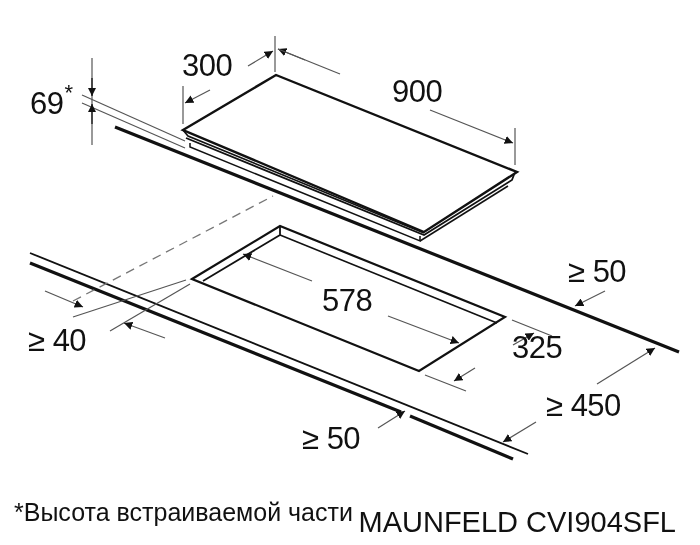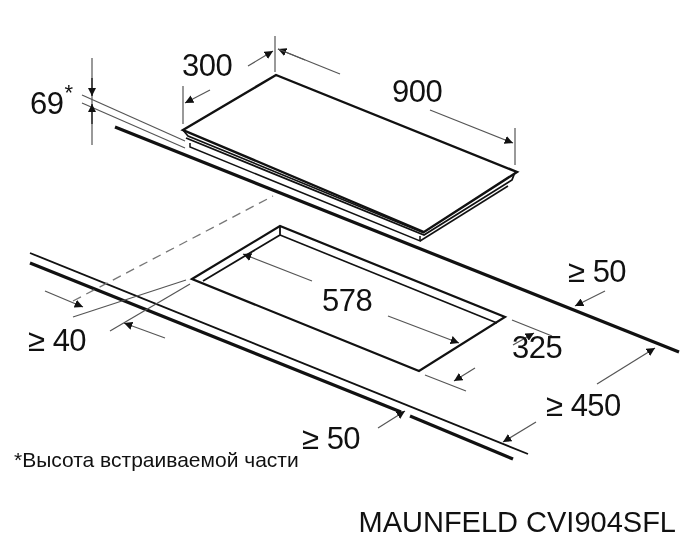--- a/index.html
+++ b/index.html
@@ -1,20 +1,20 @@
 <!DOCTYPE html>
 <html><head>
   <meta charset="utf-8">
   <style>
     html, body { margin: 0; padding: 0; background: #ffffff; }
     body { width: 700px; height: 545px; position: relative; overflow: hidden; font-family: "Liberation Sans", sans-serif; }
     svg { position: absolute; left: 0; top: 0; }
     .lbl { position: absolute; color: #111; font-family: "Liberation Sans", sans-serif; white-space: nowrap; line-height: 1; }
     .dim { font-size: 31px; letter-spacing: -0.5px; }
-    .footnote { font-size: 21px; left: 14px; top: 449px; }
+    .footnote { font-size: 25px; left: 14px; top: 500px; }
     .model { font-size: 29px; right: 24px; top: 508px; }
     .sup { font-size: 22px; position: relative; top: -14px; margin-left: 1px; }
   </style>
 </head>
 <body>
 
 <svg width="700" height="545" viewBox="0 0 700 545" xmlns="http://www.w3.org/2000/svg">
   <defs>
     <marker id="ah" viewBox="0 0 10 10" refX="10" refY="5" markerWidth="7" markerHeight="7" orient="auto-start-reverse">
       <path d="M0,0 L10,5 L0,10 z" fill="#111"></path>

